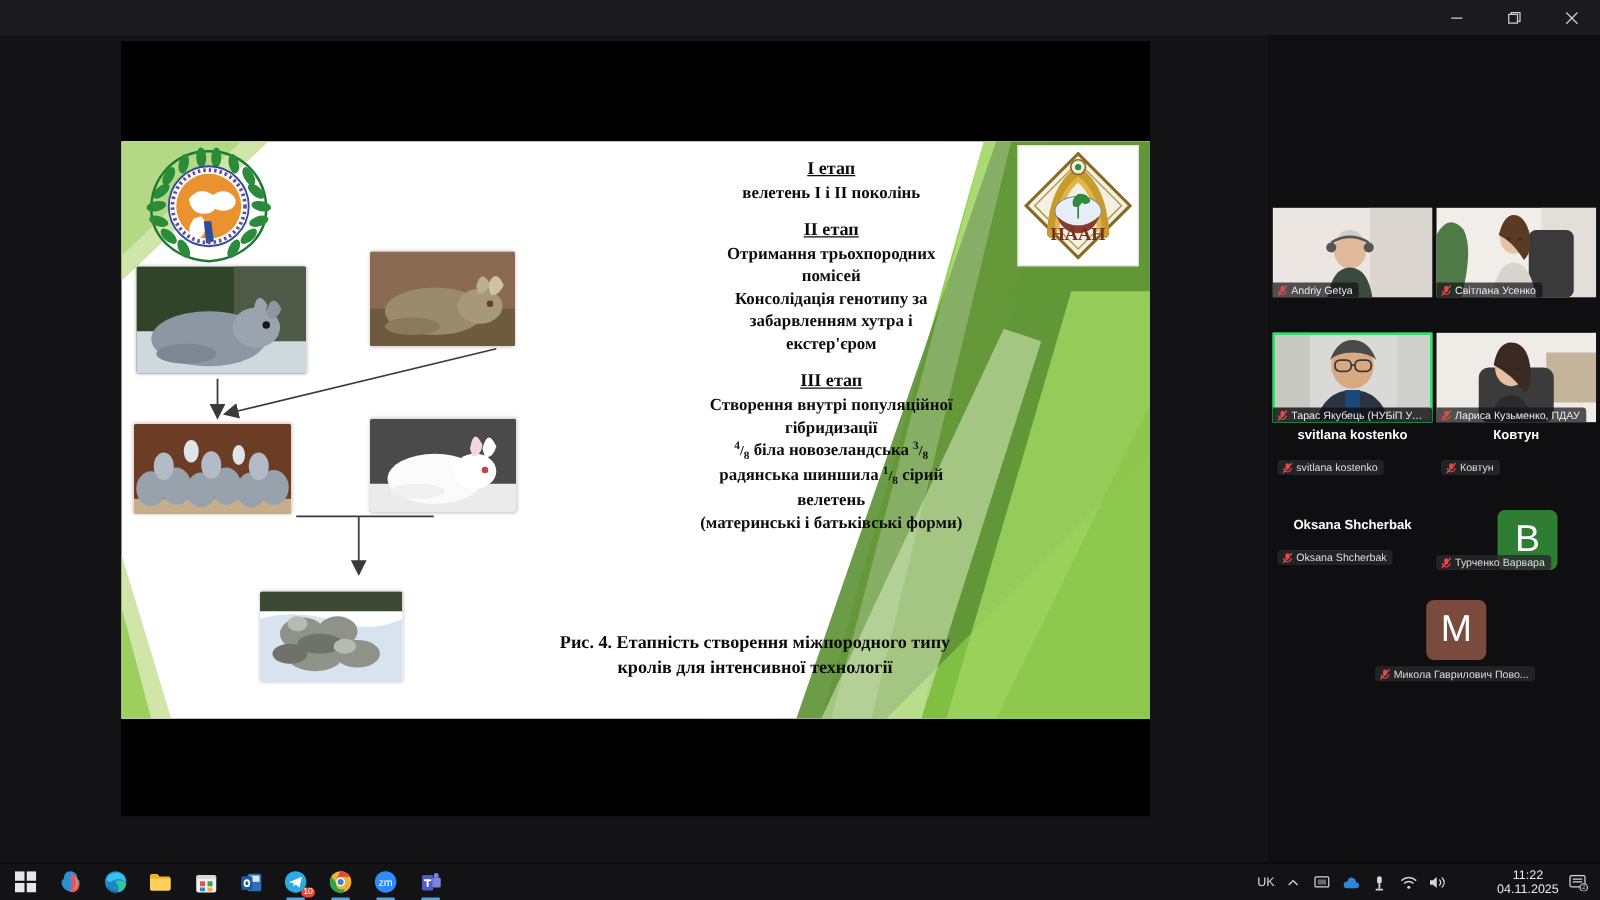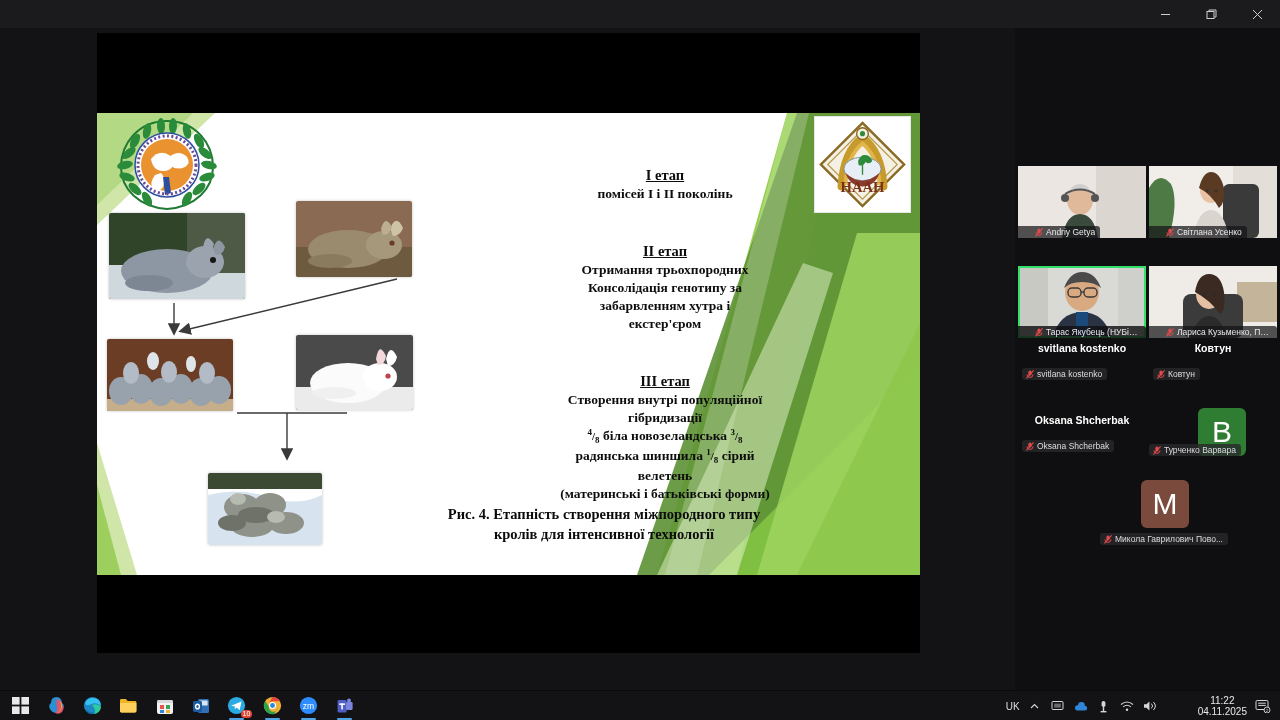--- a/index.html
+++ b/index.html
@@ -61,21 +61,21 @@
 
   
   .textcol {
     position: absolute; left: 418px; top: 14px; width: 300px;
     text-align: center;
     font-family: "Liberation Serif", serif;
     color: #0d0d0d; font-weight: bold;
   }
   .stage-head { text-decoration: underline; font-size: 14.5px; margin-bottom: 1px; }
   .stage-body { font-size: 13.5px; line-height: 1.33; }
-  .blk { margin-bottom: 13px; margin-top: 40px; }
+  .blk { margin-bottom: 13px; }
   .frac { font-size: 11px; }
   .frac sup { font-size: 9px; vertical-align: super; }
   .frac sub { font-size: 9px; vertical-align: sub; }
   .caption {
     position: absolute; left: 272px; top: 392px; width: 470px;
     text-align: center; font-family: "Liberation Serif", serif;
     font-weight: bold; font-size: 14.5px; line-height: 1.35; color: #0b0b0b;
   }
 
   
@@ -84,21 +84,21 @@
     background: #0f0f11;
   }
   .vtile {
     position: absolute; overflow: hidden; background: #2a2a2c;
   }
   .vtile.active { outline: 2px solid #33e06a; outline-offset: -2px; }
   .namebar {
     position: absolute; left: 0; bottom: 0;
     display: flex; align-items: center; gap: 3px;
     background: rgba(20,20,22,.72);
-    padding: 1px 5px 1px 16px;
+    padding: 1px 5px 1px 3px;
     border-radius: 0 3px 0 0;
     max-width: 100%;
   }
   .namebar span.nm {
     color: #e9e9ec; font-size: 8.5px; white-space: nowrap;
     overflow: hidden; text-overflow: ellipsis;
   }
   .mutedot {
     width: 9px; height: 9px; flex: 0 0 9px;
     display: flex; align-items: center; justify-content: center;
@@ -352,28 +352,29 @@
           <line x1="140" y1="300" x2="190" y2="300" stroke="#3a3a3a" stroke-width="1.4"></line>
           <line x1="190" y1="300" x2="250" y2="300" stroke="#3a3a3a" stroke-width="1.4"></line>
           <line x1="190" y1="300" x2="190" y2="345" stroke="#3a3a3a" stroke-width="1.4" marker-end="url(#ah)"></line>
         </svg>
 
         <div class="textcol">
 
           <div class="blk">
             <div class="stage-head">I етап</div>
             <div class="stage-body">
-              <div>помісей I і II поколінь</div>
+              <div>велетень I і II поколінь</div>
             </div>
           </div>
 
           <div class="blk">
             <div class="stage-head">II етап</div>
             <div class="stage-body">
               <div>Отримання трьохпородних</div>
+              <div>помісей</div>
               <div>Консолідація генотипу за</div>
               <div>забарвленням хутра і</div>
               <div>екстер'єром</div>
             </div>
           </div>
 
           <div class="blk">
             <div class="stage-head">III етап</div>
             <div class="stage-body">
               <div>Створення внутрі популяційної</div>

